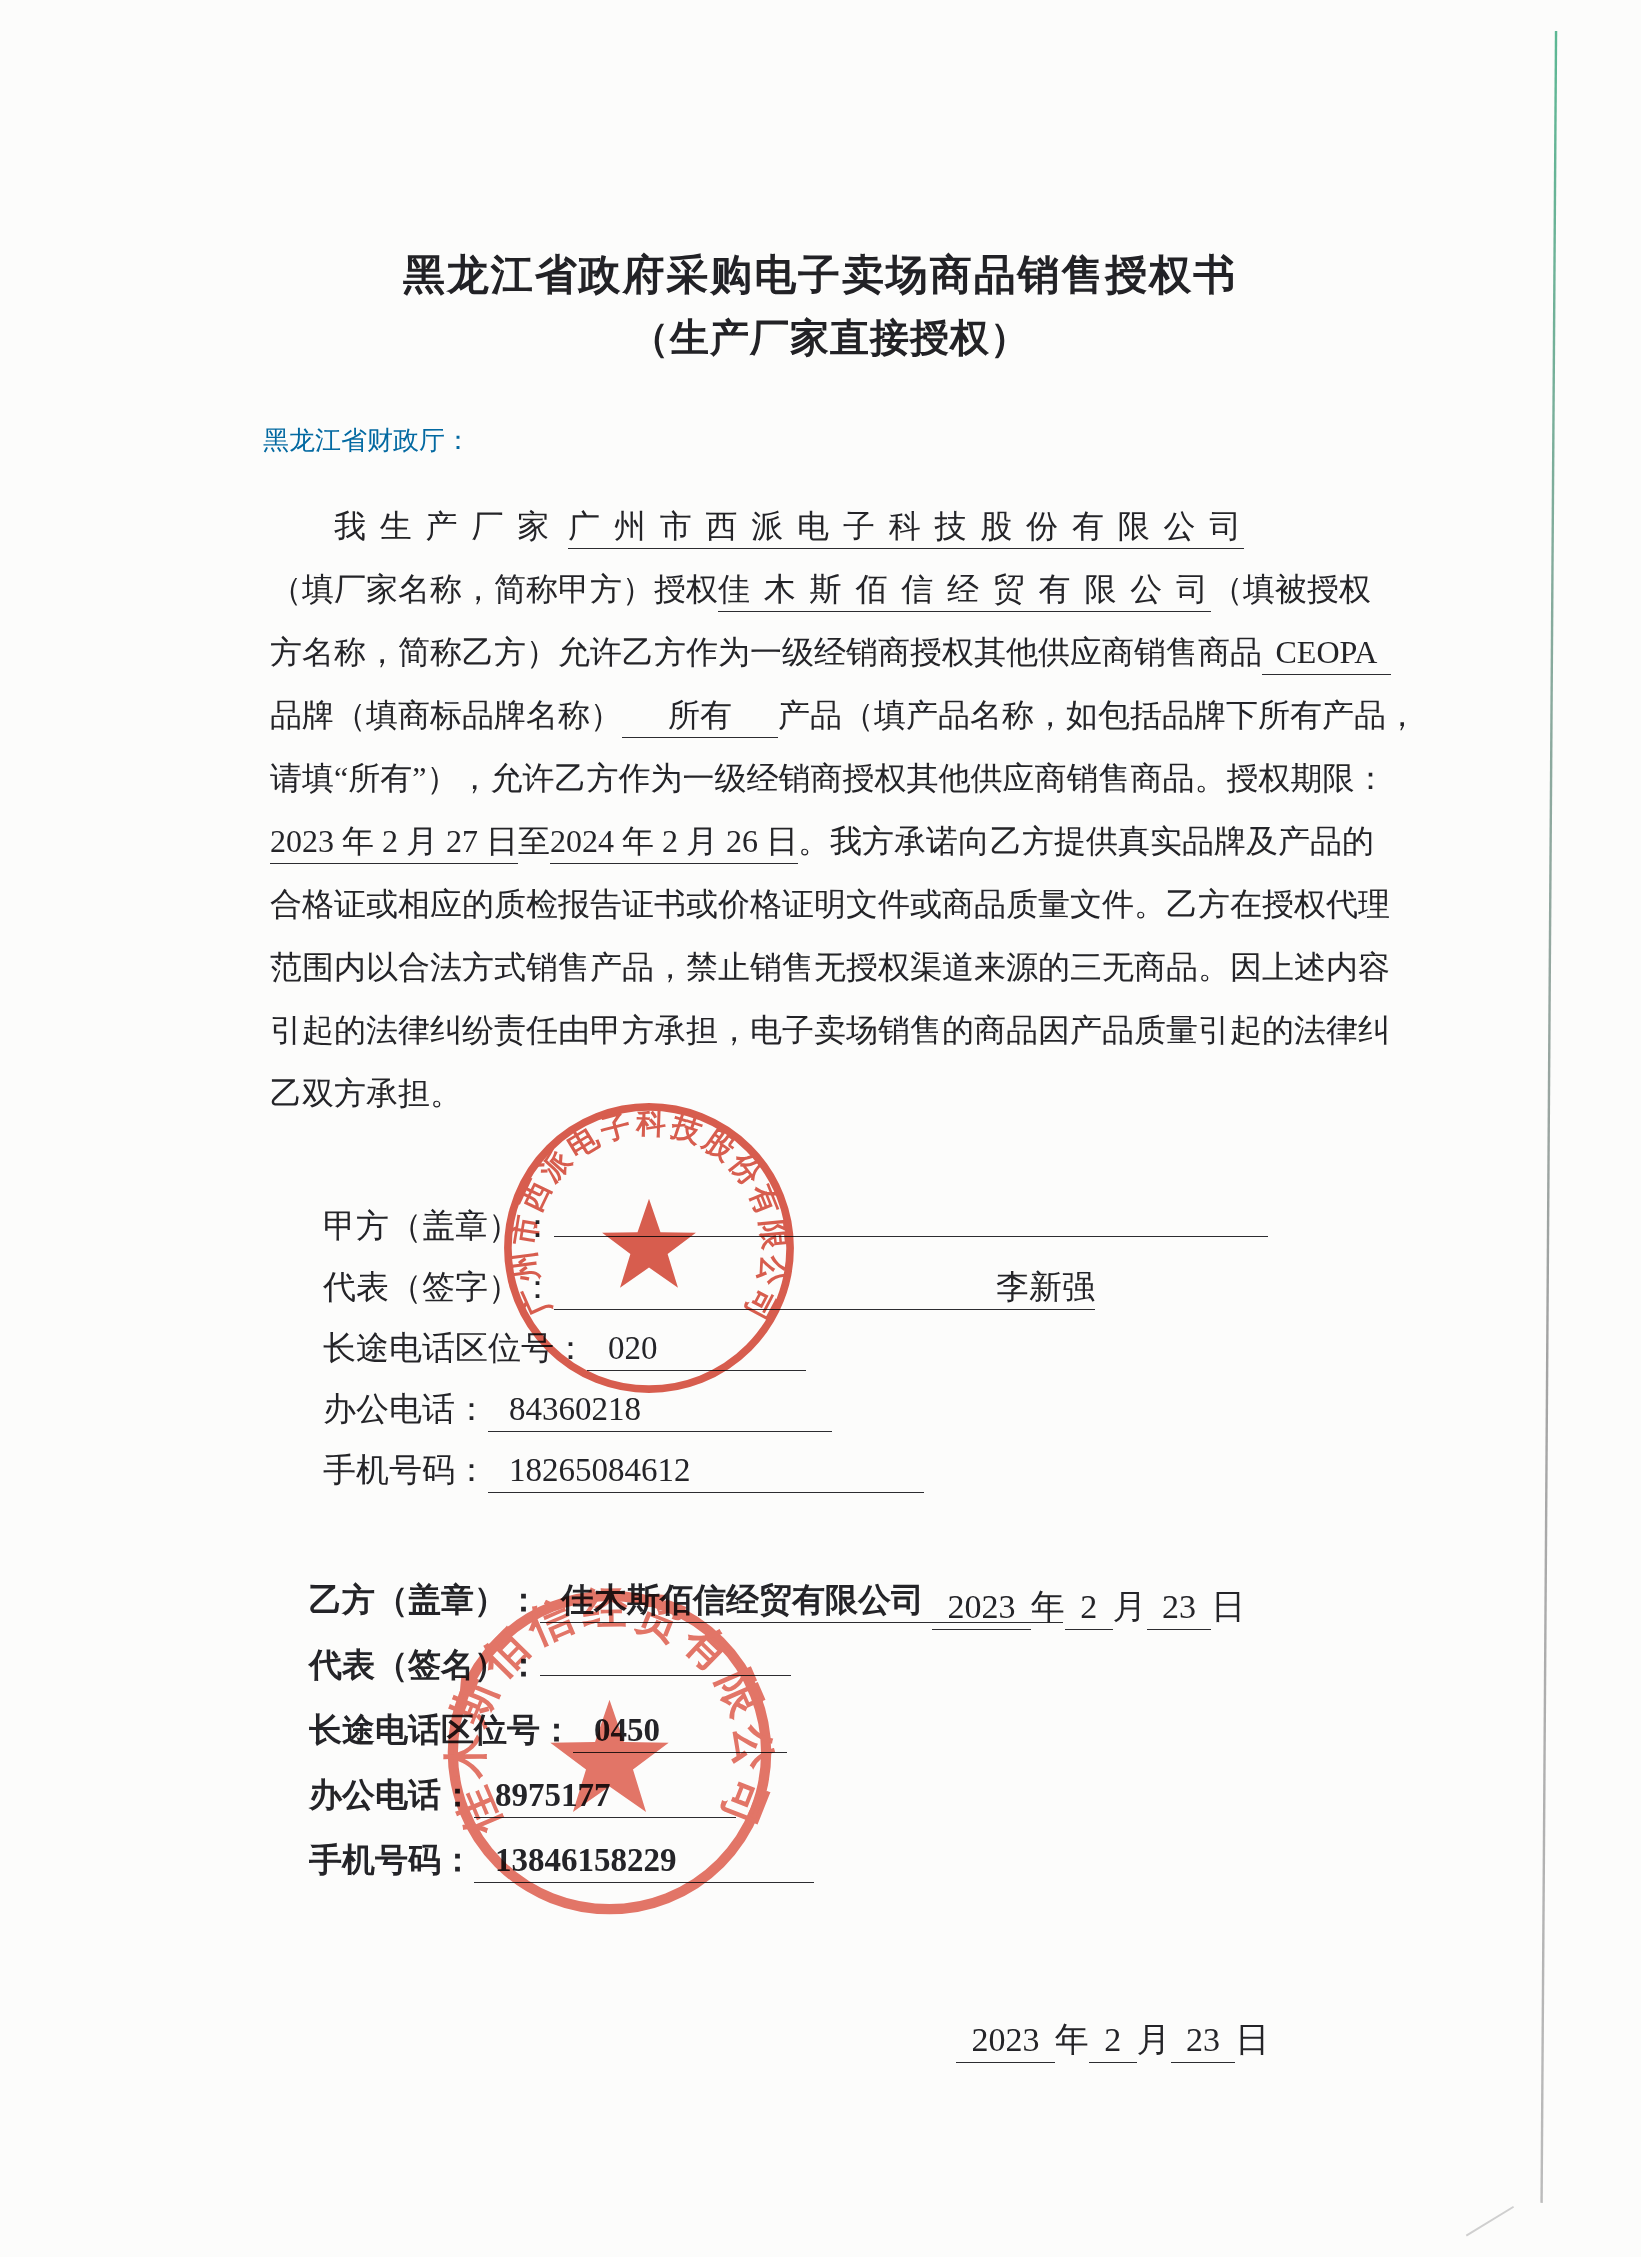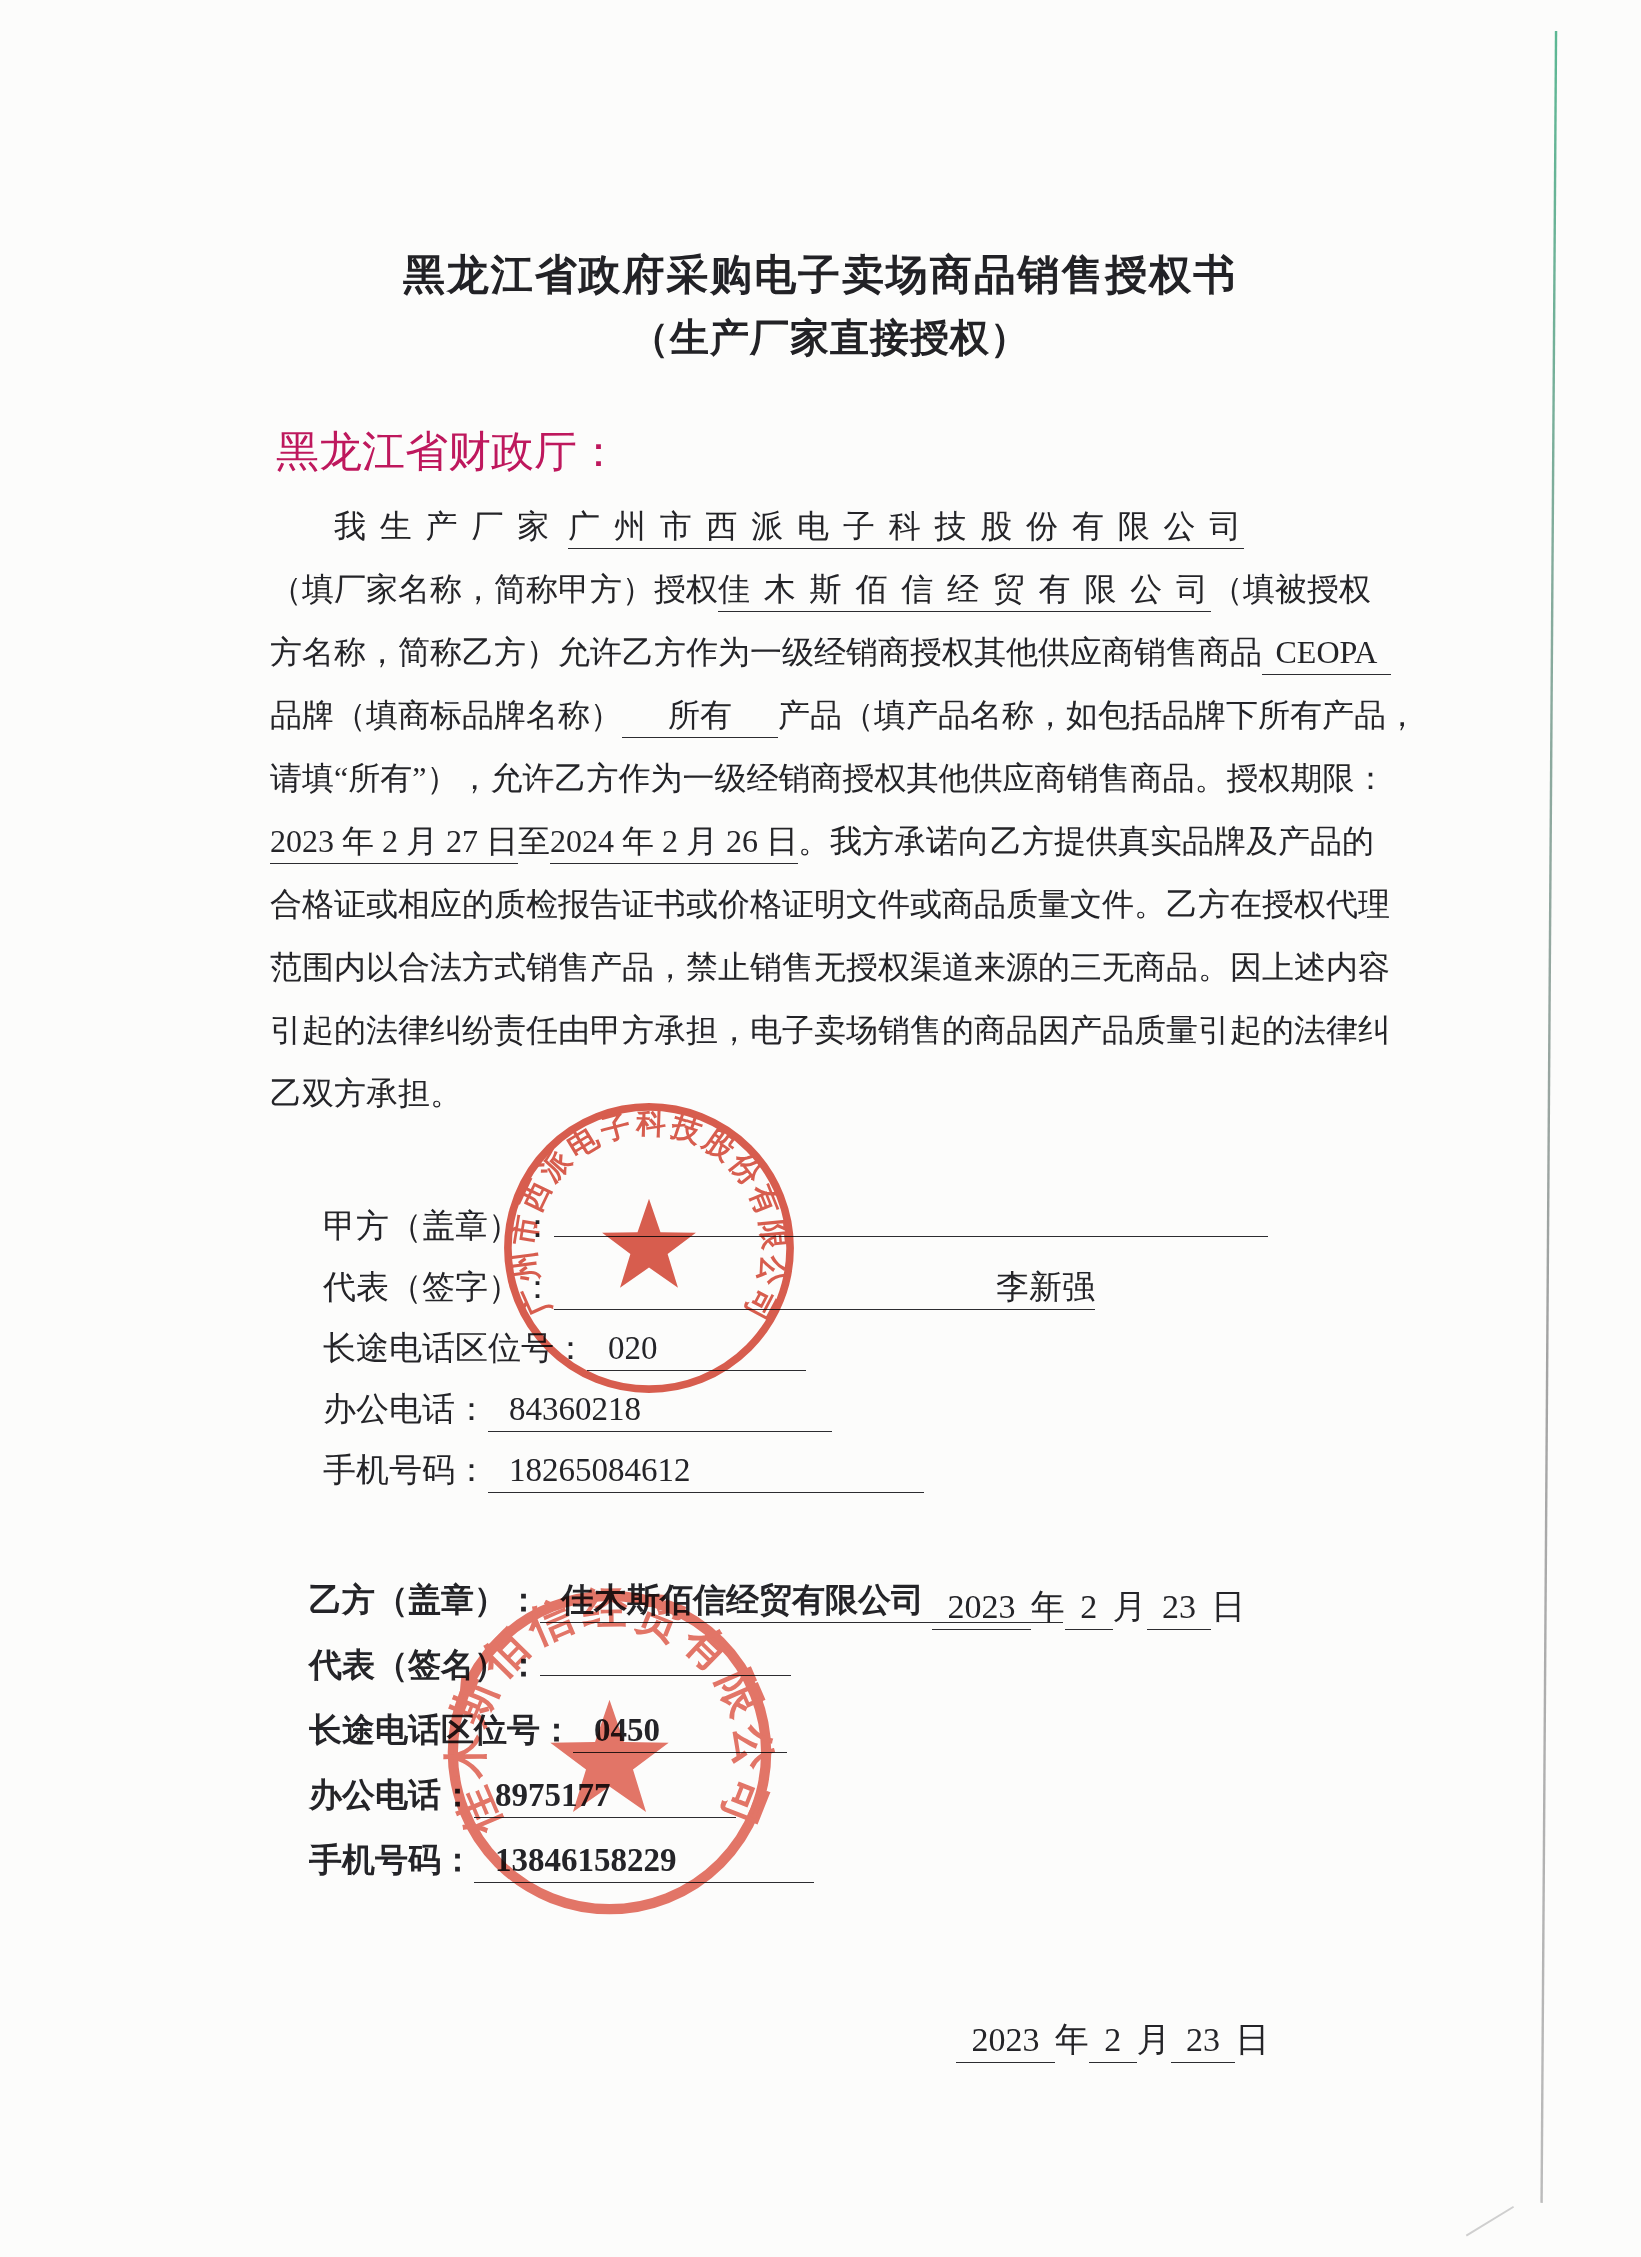--- a/index.html
+++ b/index.html
@@ -14,21 +14,21 @@
     font-family:Liberation Mono, monospace;font-weight:700;
     font-size:42px;white-space:nowrap;color:#222226;letter-spacing:1.9px;margin-left:11px;
   }
   .doc-subtitle{
     position:absolute;top:311px;left:830px;transform:translateX(-50%);
     font-family:"Liberation Sans", sans-serif;font-weight:700;
     font-size:39px;white-space:nowrap;color:#222226;letter-spacing:1px;
   }
   
   .salutation{
-    position:absolute;left:263px;top:423px;font-size:43px;white-space:pre;color:#be185d;margin-left:13px;
+    position:absolute;left:263px;top:423px;font-size:26px;white-space:pre;color:#0369a1;
   }
   .body-block{position:absolute;left:270px;top:495px;width:1110px;}
   .bline{height:63px;line-height:63px;font-size:32px;white-space:pre;color:#242428;}
   .bline .u{border-bottom:1.9px solid #2c2c30;display:inline-block;line-height:1.35;}
   .sp{letter-spacing:2.9px;}
   .indent{padding-left:64px;}
   .fill-ceopa{padding:0 13.5px;font-family:"Liberation Serif",serif;}
   .fill-all{padding:0 46px;}
   
   .sig-block{position:absolute;font-size:33px;color:#242428;}

